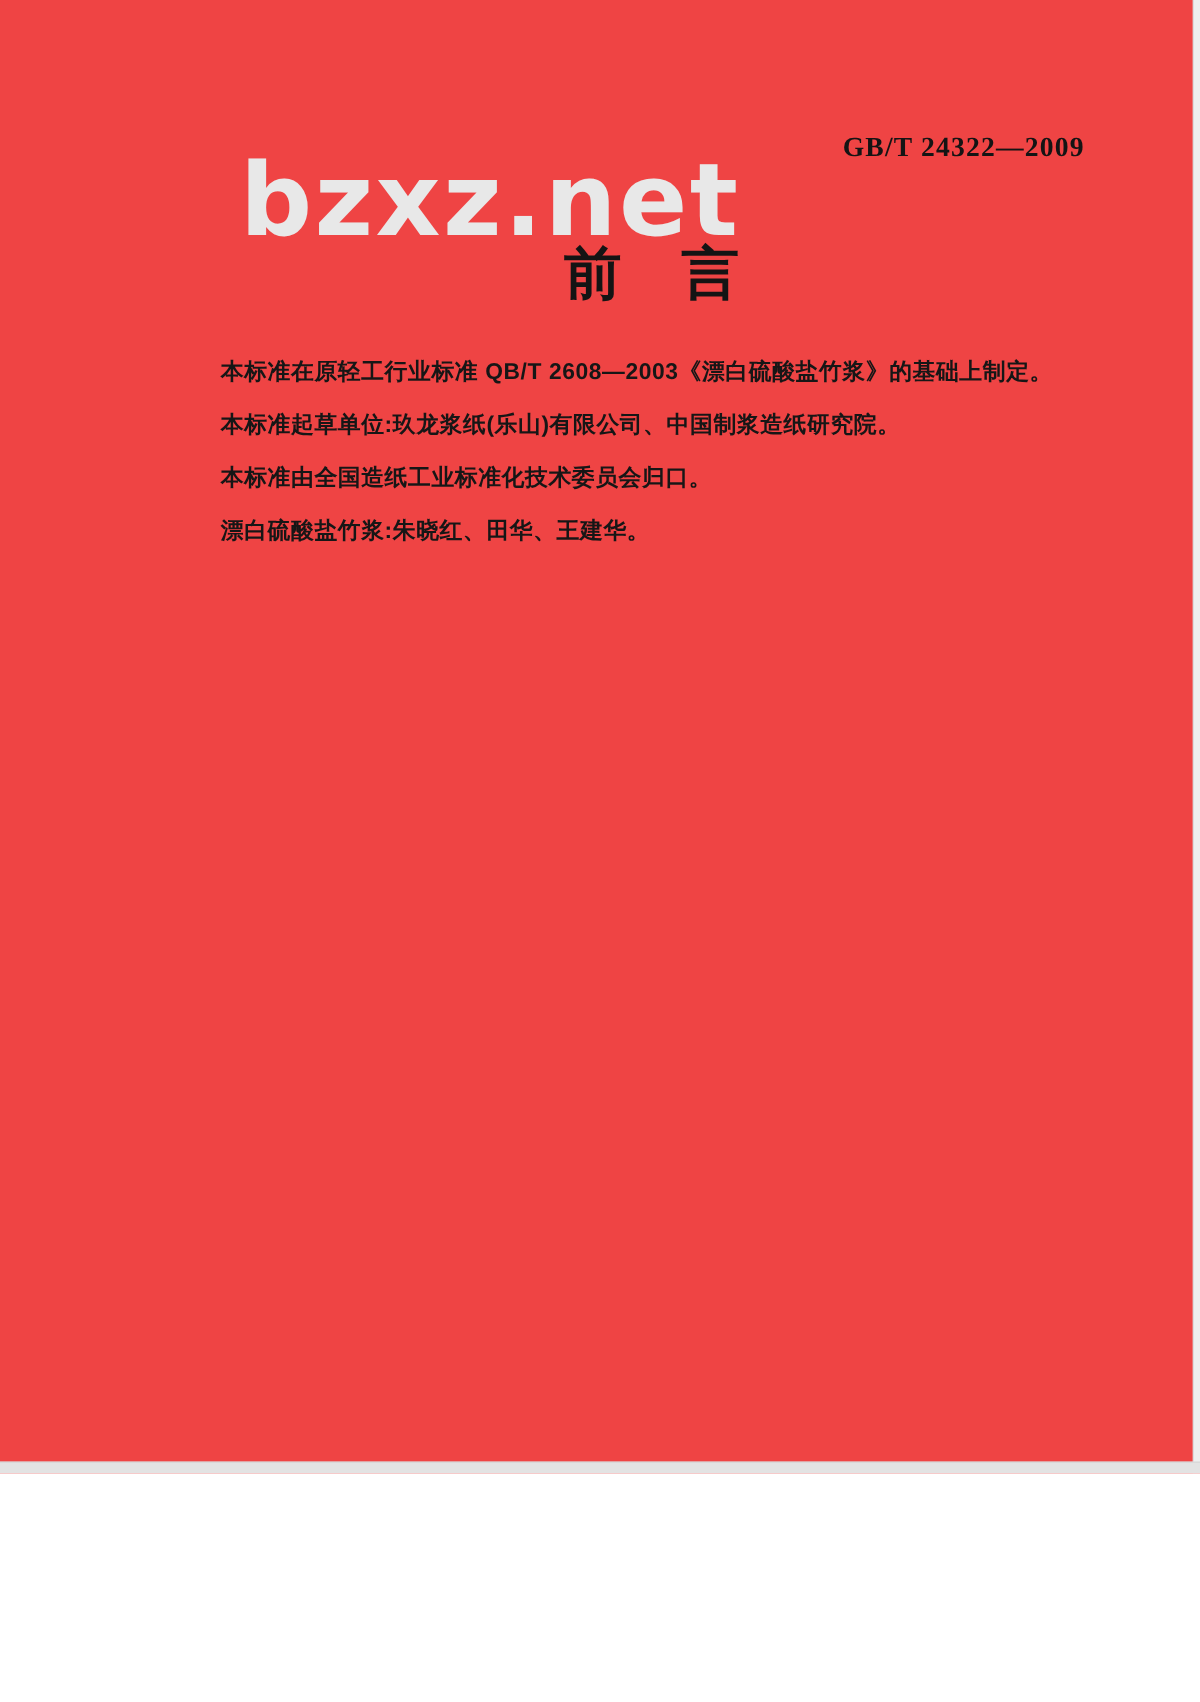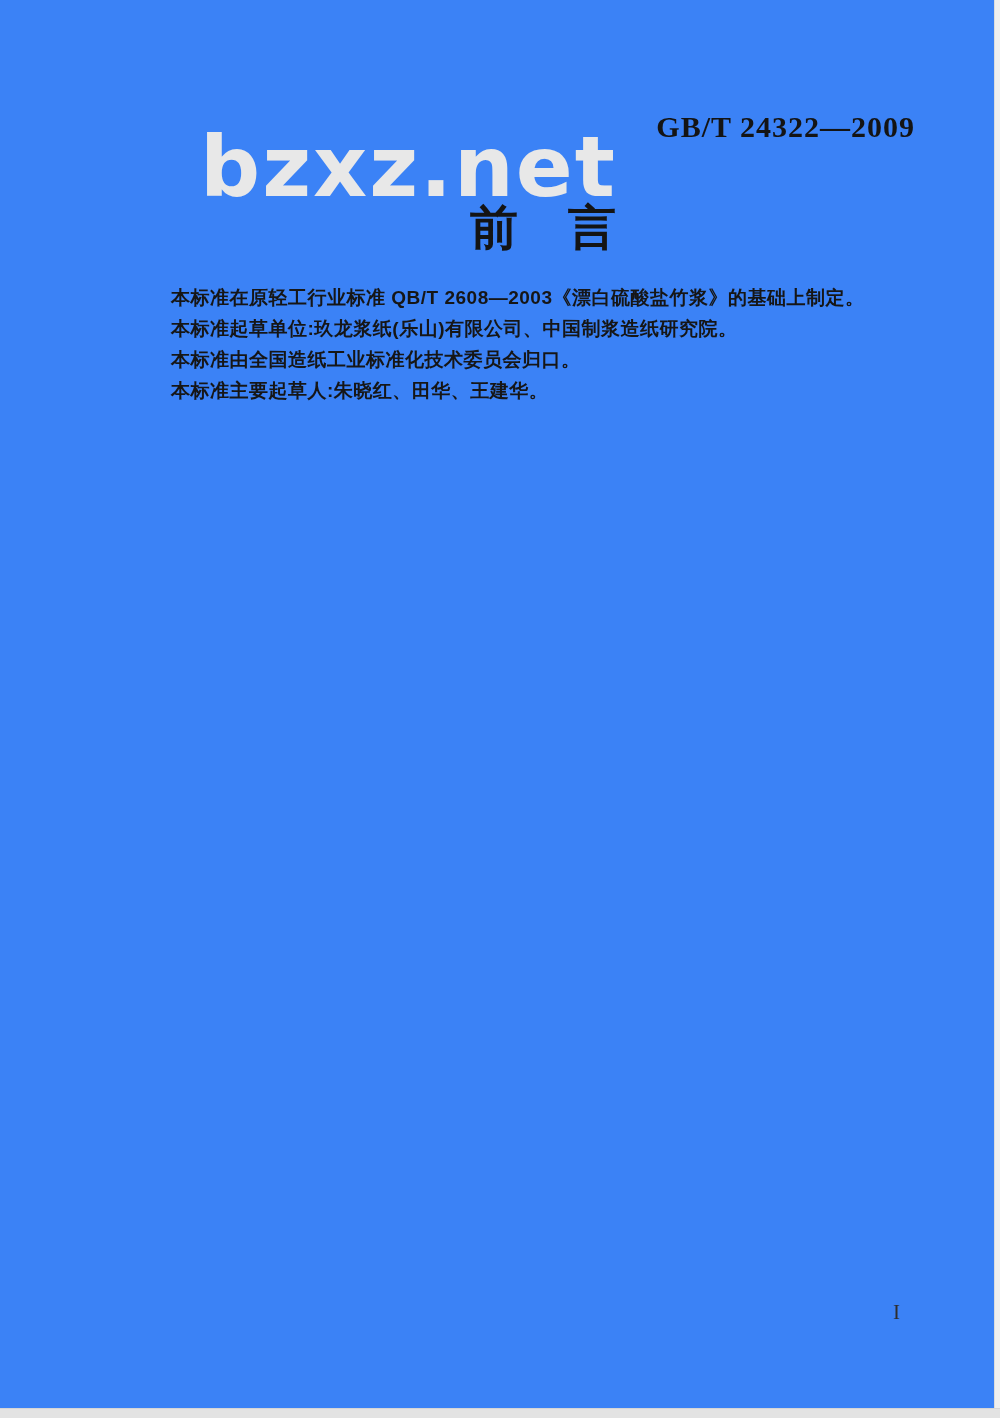--- a/index.html
+++ b/index.html
@@ -4,22 +4,22 @@
 <style>
   html, body {
     margin: 0;
     padding: 0;
     background: #ffffff;
     font-family: "Liberation Sans", sans-serif;
   }
   .page {
     position: relative;
     width: 1000px;
-    height: 1418px;
-    background: #3b82f6;
+    height: 1228px;
+    background: #ef4444;
     overflow: hidden;
   }
   
   .edge-right {
     position: absolute;
     top: 0;
     right: 0;
     width: 5px;
     height: 100%;
     background: #efefef;
@@ -30,24 +30,24 @@
     left: 0;
     bottom: 0;
     width: 100%;
     height: 9px;
     background: #e3e3e3;
     border-top: 1px solid #d6d6d6;
   }
   .doc-number {
     position: absolute;
     top: 110px;
-    right: 85px;
+    right: 96px;
     font-family: "Liberation Serif", serif;
     font-weight: bold;
-    font-size: 30px;
+    font-size: 23px;
     letter-spacing: 1px;
     color: #141414;
     white-space: nowrap;
   }
   .watermark {
     position: absolute;
     top: 118px;
     left: 200px;
     font-family: "DejaVu Sans", sans-serif;
     font-weight: bold;
@@ -68,21 +68,21 @@
     white-space: nowrap;
   }
   .body-block {
     position: absolute;
     top: 281px;
     left: 130px;
     width: 790px;
     color: #161616;
   }
   .body-block p {
-    margin: 3px;
+    margin: 16px;
     font-size: 19px;
     line-height: 28px;
     font-weight: bold;
     text-indent: 2em;
     letter-spacing: 0.5px;
     white-space: nowrap;
   }
   .page-number {
     position: absolute;
     top: 1300px;
@@ -100,21 +100,21 @@
   <div class="watermark">bzxz.net</div>
 
   <div class="doc-number">GB/T 24322—2009</div>
 
   <div class="fore-title">前言</div>
 
   <div class="body-block">
     <p>本标准在原轻工行业标准 QB/T 2608—2003《漂白硫酸盐竹浆》的基础上制定。</p>
     <p>本标准起草单位:玖龙浆纸(乐山)有限公司、中国制浆造纸研究院。</p>
     <p>本标准由全国造纸工业标准化技术委员会归口。</p>
-    <p>本标准主要起草人:朱晓红、田华、王建华。</p>
+    <p>漂白硫酸盐竹浆:朱晓红、田华、王建华。</p>
   </div>
 
   <div class="page-number">I</div>
 
   <div class="edge-right"></div>
   <div class="edge-bottom"></div>
 
 </div>
 
 </body></html>

